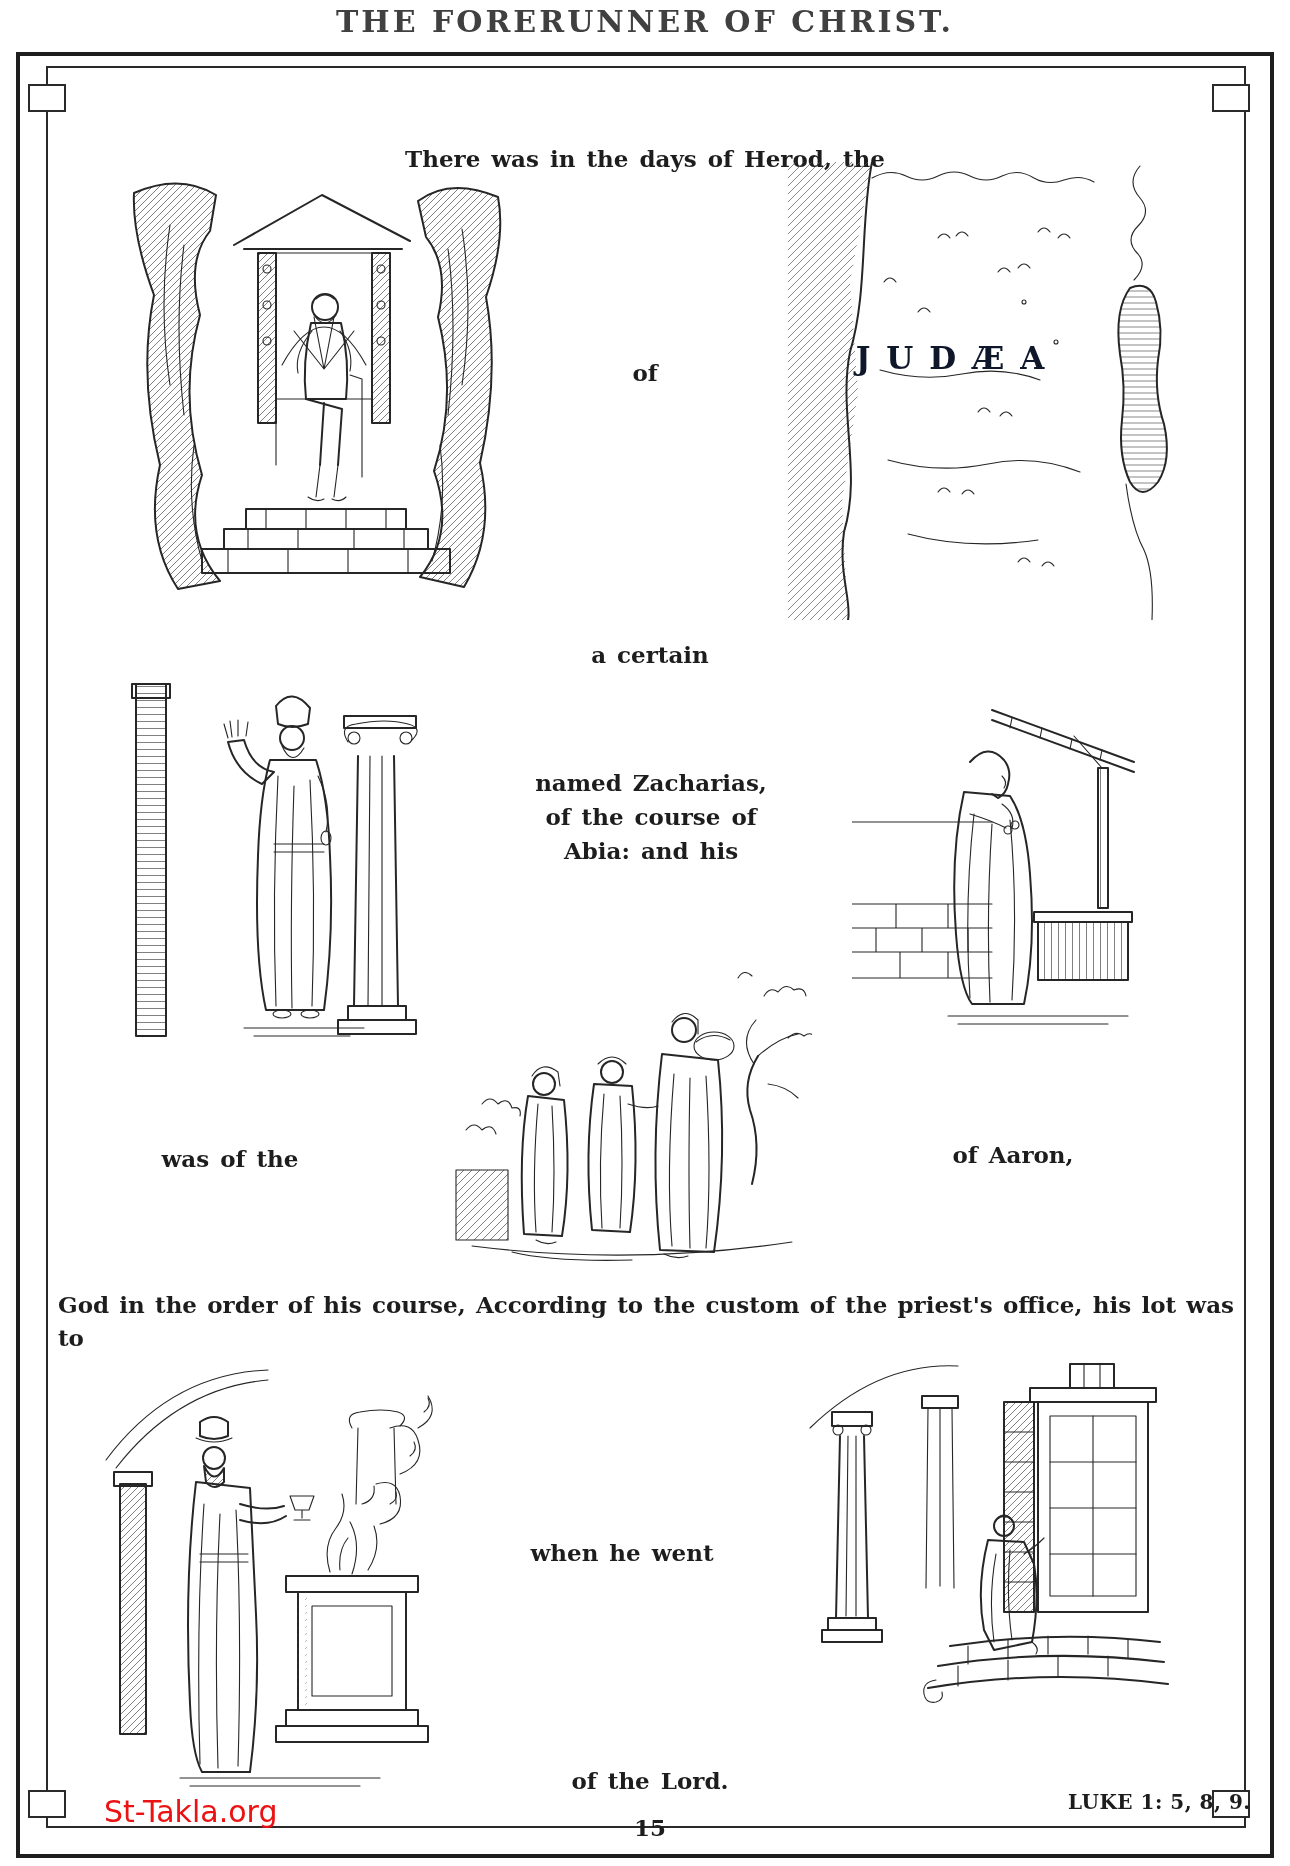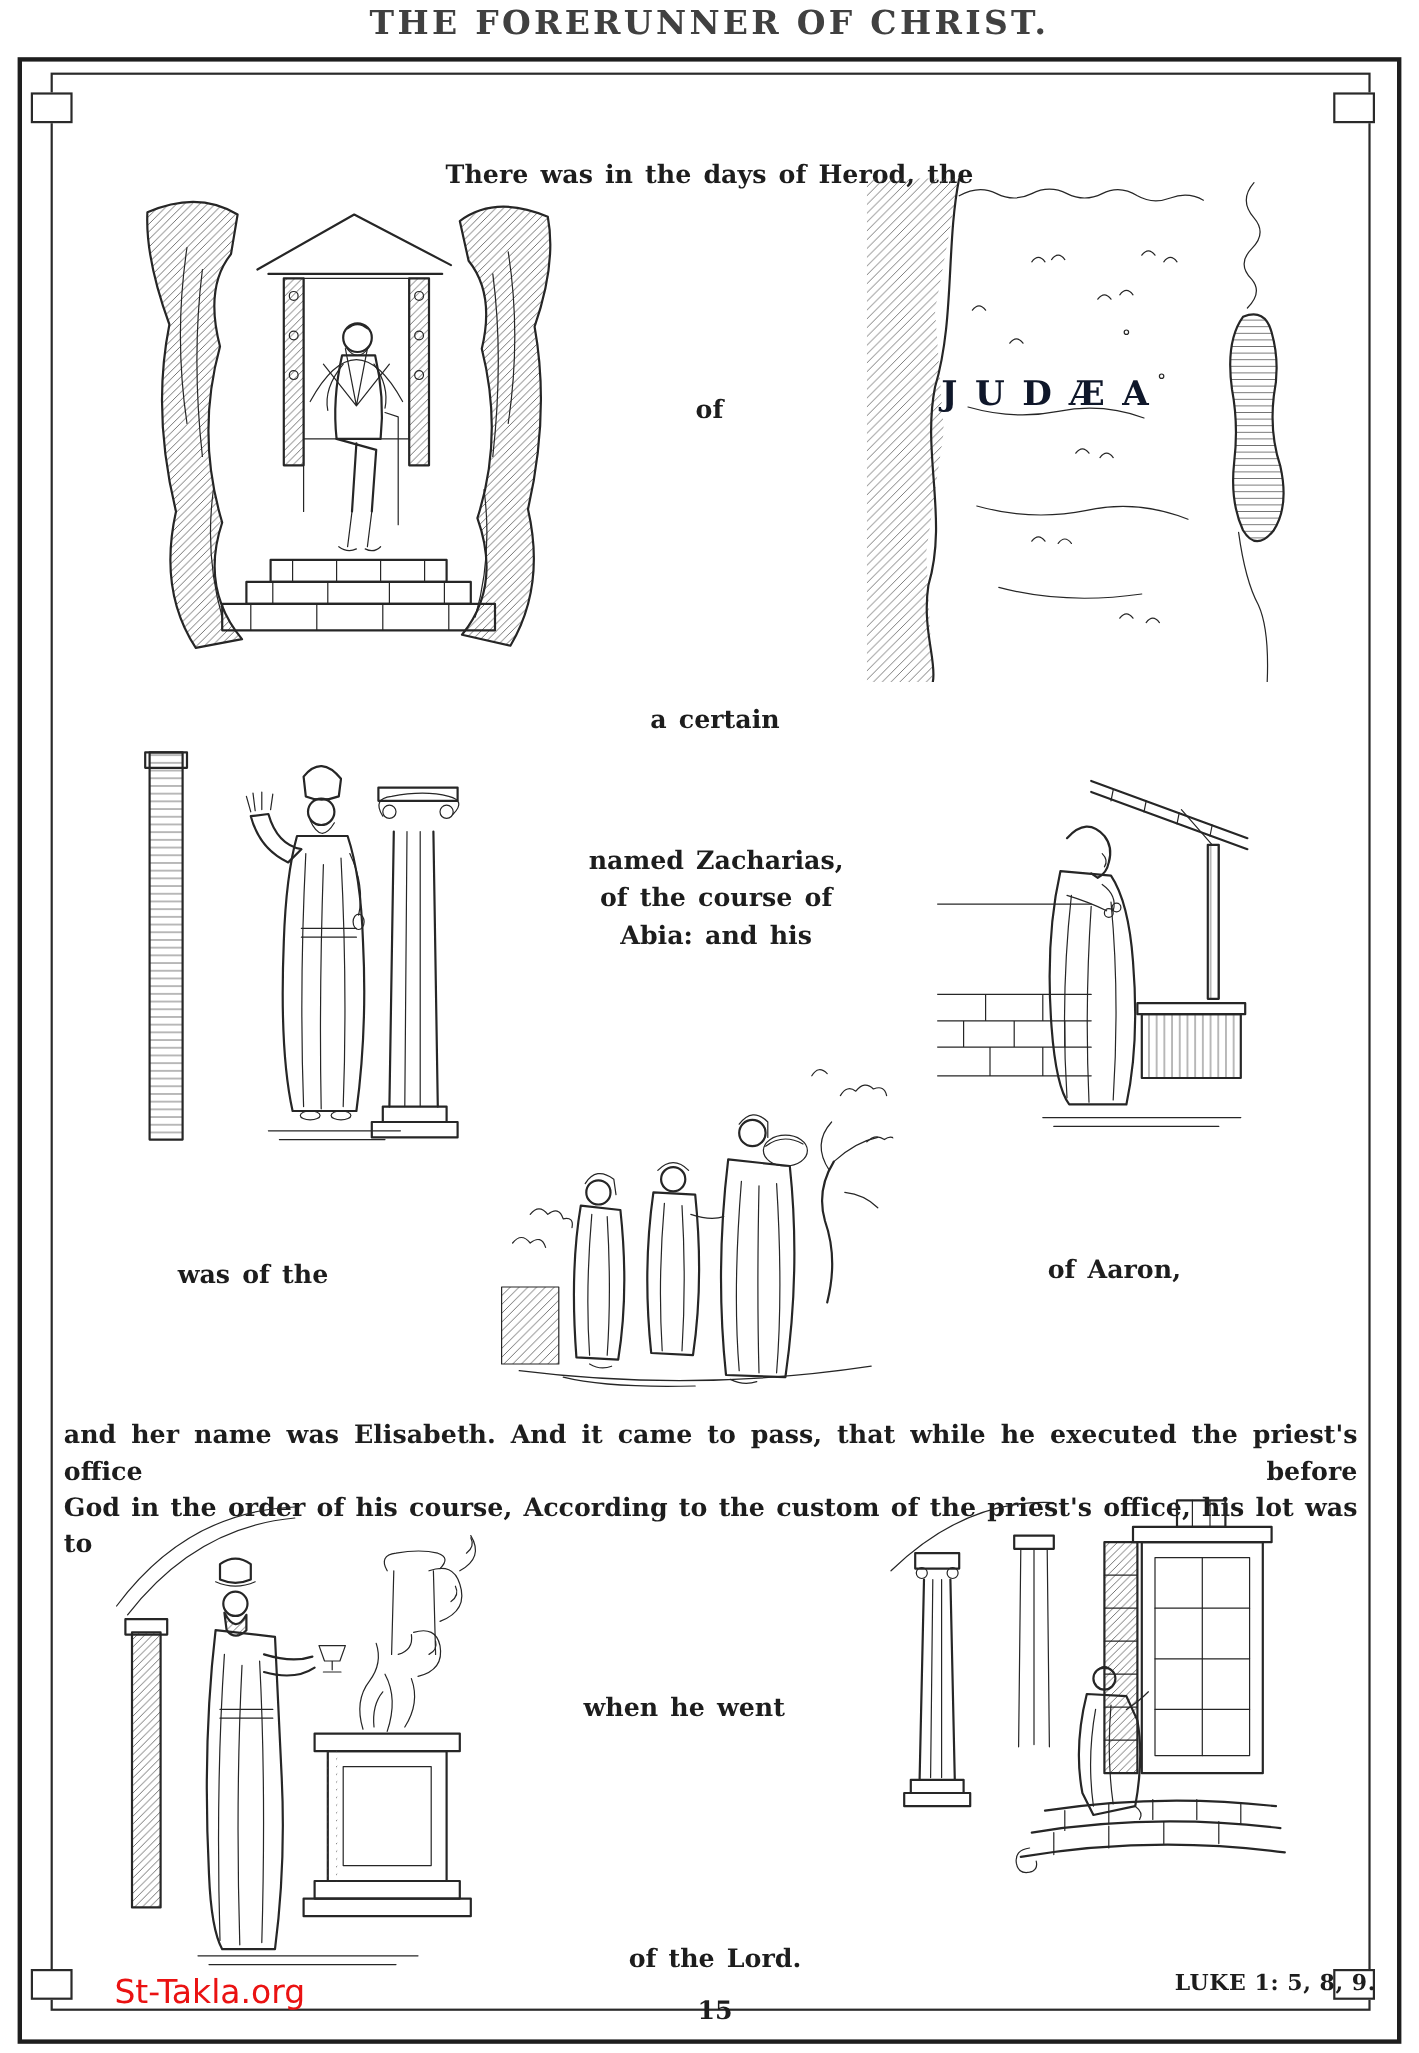--- a/index.html
+++ b/index.html
@@ -241,21 +241,20 @@
         <path class="thin" d="M222 140 Q214 240 220 312 M238 144 Q236 240 238 314 M254 142 Q260 240 254 314"></path>
         <path class="thin" d="M84 306 q10 6 20 2 M212 320 q12 6 24 2 M60 318 q40 10 120 8"></path>
       </g>
     </svg>
   </div>
 
   <div class="t" style="left:120px; top:1144px; width:220px;">was of the</div>
   <div class="t" style="left:913px; top:1140px; width:200px;">of Aaron,</div>
 
   <div class="para">
-    <div>and her name was Elisabeth.  And it came to pass, that while he executed the priest's office before</div>
     <div>God in the order of his course, According to the custom of the priest's office, his lot was to</div>
   </div>
 
   <div class="illu" style="left:100px; top:1364px; width:344px; height:434px;">
     <svg viewBox="0 0 344 434">
       <defs>
           <pattern id="hz6" width="7" height="7" patternUnits="userSpaceOnUse">
             <path d="M0 7L7 0" stroke="#4a4a4a" stroke-width="0.7"></path>
           </pattern>
         </defs>

